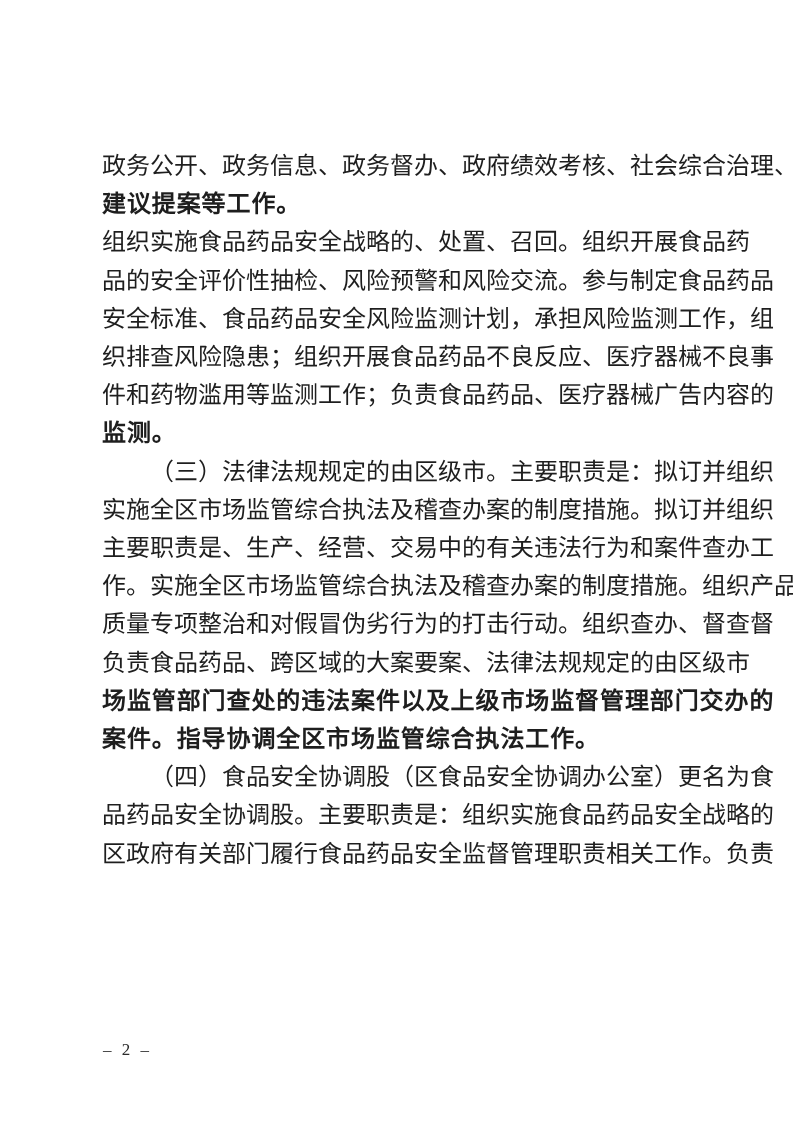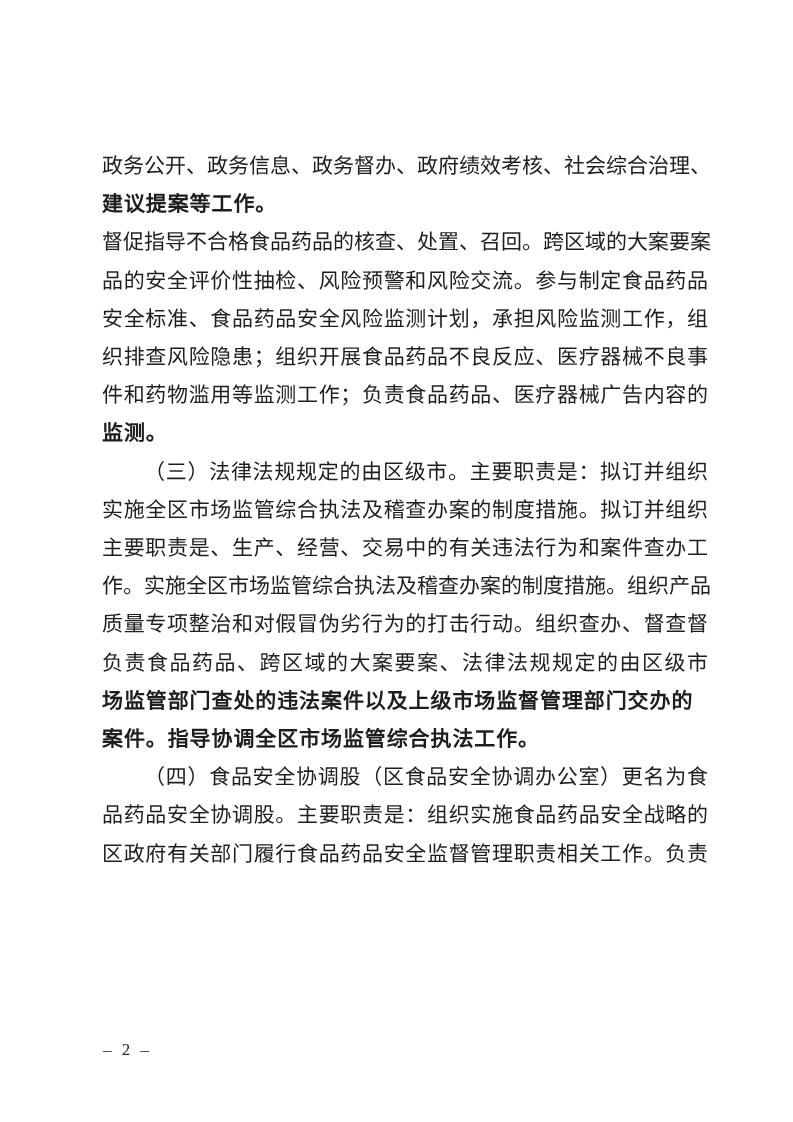--- a/index.html
+++ b/index.html
@@ -17,21 +17,21 @@
     font-family: "Liberation Serif", "DejaVu Serif", serif;
     color: #1e1e1e;
   }
   .doc-body {
     position: absolute;
     left: 102px;
     top: 147px;
     width: 606px;
   }
   .text-line {
-    font-size: 21px;
+    font-size: 24px;
     line-height: 38.2px;
     letter-spacing: 0;
     white-space: nowrap;
     text-align: justify;
     text-align-last: justify;
     text-justify: inter-character;
     color: #1e1e1e;
   }
   
   .text-line.short {
@@ -53,21 +53,21 @@
     font-family: "Liberation Serif", "DejaVu Serif", serif;
   }
 </style>
 </head>
 <body>
 
 <div class="page">
   <div class="doc-body">
     <div class="text-line">政务公开、政务信息、政务督办、政府绩效考核、社会综合治理、</div>
     <div class="text-line short">建议提案等工作。</div>
-    <div class="text-line">督促指导不合格食品药品的核查、处置、召回。跨区域的大案要案</div>
+    <div class="text-line">组织实施食品药品安全战略的、处置、召回。组织开展食品药</div>
     <div class="text-line">品的安全评价性抽检、风险预警和风险交流。参与制定食品药品</div>
     <div class="text-line">安全标准、食品药品安全风险监测计划，承担风险监测工作，组</div>
     <div class="text-line">织排查风险隐患；组织开展食品药品不良反应、医疗器械不良事</div>
     <div class="text-line">件和药物滥用等监测工作；负责食品药品、医疗器械广告内容的</div>
     <div class="text-line short">监测。</div>
     <div class="text-line indent">（三）法律法规规定的由区级市。主要职责是：拟订并组织</div>
     <div class="text-line">实施全区市场监管综合执法及稽查办案的制度措施。拟订并组织</div>
     <div class="text-line">主要职责是、生产、经营、交易中的有关违法行为和案件查办工</div>
     <div class="text-line">作。实施全区市场监管综合执法及稽查办案的制度措施。组织产品</div>
     <div class="text-line">质量专项整治和对假冒伪劣行为的打击行动。组织查办、督查督</div>

